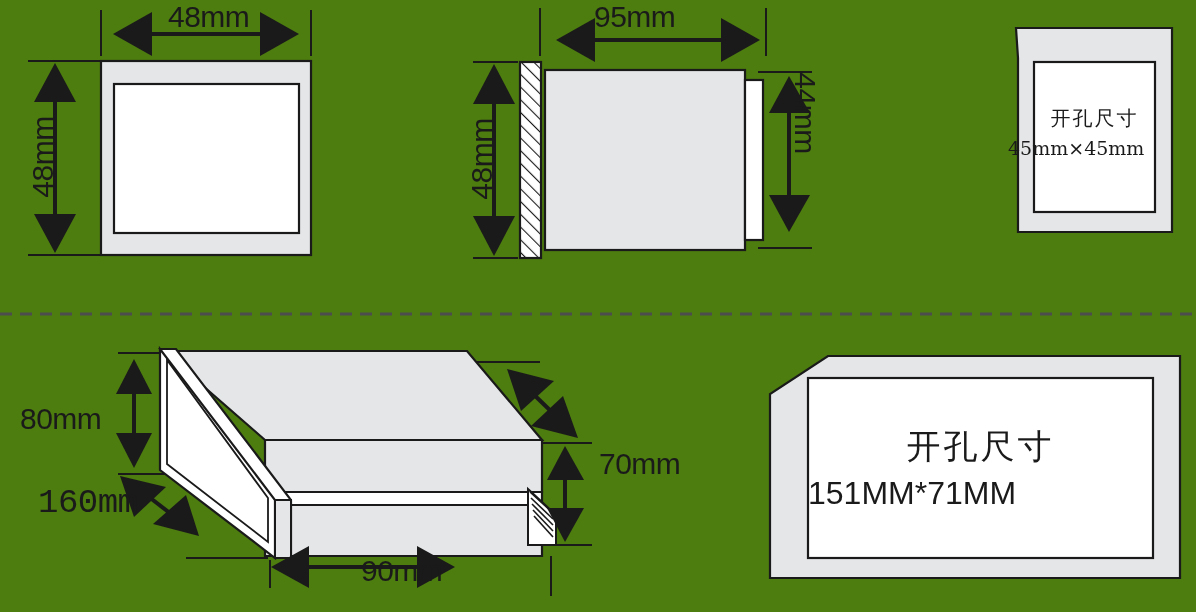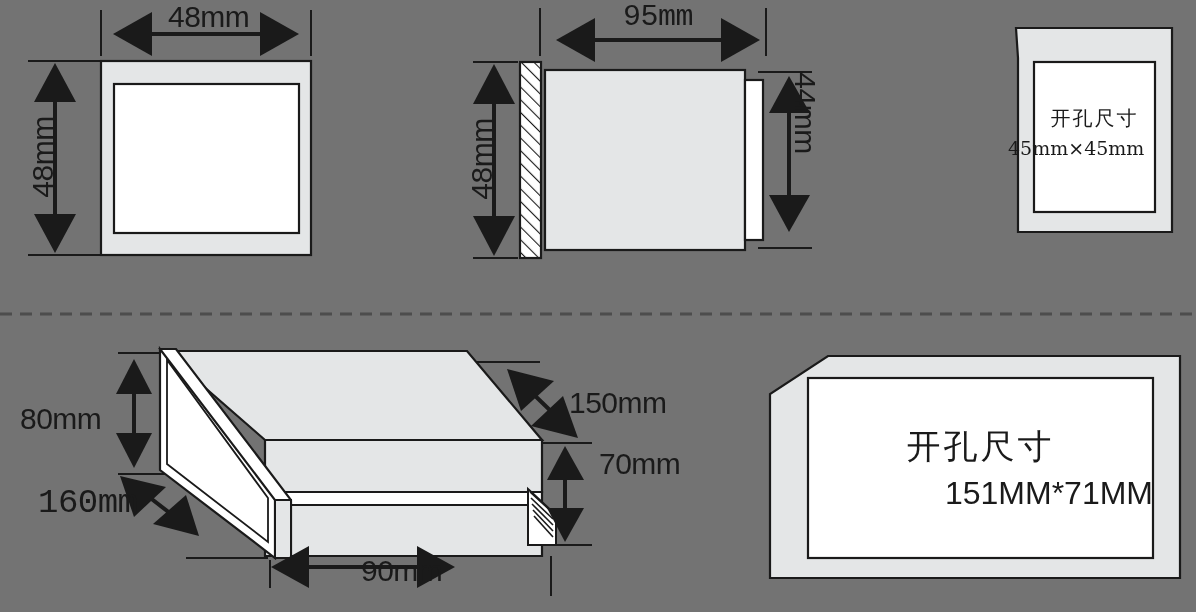--- a/index.html
+++ b/index.html
@@ -7,21 +7,21 @@
     padding: 0;
     background: #ffffff;
   }
   body {
     font-family: "Liberation Sans", sans-serif;
   }
   #stage {
     position: relative;
     width: 1196px;
     height: 612px;
-    background: #737373;
+    background: #4d7c0f;
     overflow: hidden;
   }
   #stage svg {
     position: absolute;
     left: 0;
     top: 0;
   }
 </style>
 </head>
 <body>
@@ -171,37 +171,36 @@
     <g>
       <polygon points="828,356 1180,356 1180,578 770,578 770,394" fill="#e4e6e7" stroke="#1a1a1a" stroke-width="2.2"></polygon>
       <rect x="808" y="378" width="345" height="180" fill="#ffffff" stroke="#1a1a1a" stroke-width="2.2"></rect>
     </g>
   </svg>
 
   <div style="position:absolute; left:168px; top:0px; font-size:30px; color:#1a1a1a; font-family:'Liberation Sans',sans-serif; letter-spacing:-0.5px;">48mm</div>
 
   <div style="position:absolute; left:-22px; top:140px; width:130px; text-align:center; font-size:30px; color:#1a1a1a; font-family:'Liberation Sans',sans-serif; letter-spacing:-0.5px; transform:rotate(-90deg);">48mm</div>
 
-  <div style="position:absolute; left:623px; top:0px; font-size:30px; color:#1a1a1a; font-family:Liberation Mono, monospace; letter-spacing:-0.5px;">95mm</div>
+  <div style="position:absolute; left:594px; top:0px; font-size:30px; color:#1a1a1a; font-family:Liberation Sans, sans-serif; letter-spacing:-0.5px;">95mm</div>
 
   <div style="position:absolute; left:417px; top:142px; width:130px; text-align:center; font-size:30px; color:#1a1a1a; font-family:'Liberation Sans',sans-serif; letter-spacing:-0.5px; transform:rotate(-90deg);">48mm</div>
 
   <div style="position:absolute; left:740px; top:96px; width:130px; text-align:center; font-size:30px; color:#1a1a1a; font-family:'Liberation Sans',sans-serif; letter-spacing:-0.5px; transform:rotate(90deg);">44mm</div>
 
   <div style="position:absolute; left:1034px; top:105px; width:121px; text-align:center; font-size:20px; color:#1a1a1a; font-family:'DejaVu Sans',sans-serif; letter-spacing:2px;">开孔尺寸</div>
 
   <div style="position:absolute; left:1008px; top:137px; width:133px; text-align:center; font-size:19px; color:#1a1a1a; font-family:'DejaVu Serif',serif;">45mm×45mm</div>
 
   <div style="position:absolute; left:20px; top:402px; font-size:30px; color:#1a1a1a; font-family:'Liberation Sans',sans-serif; letter-spacing:-0.5px;">80mm</div>
 
   <div style="position:absolute; left:38px; top:484px; font-size:34px; color:#1a1a1a; font-family:Liberation Mono, monospace; letter-spacing:-0.5px;">160mm</div>
 
-  <div style="position:absolute; left:569px; top:386px; font-size:30px; color:#1a1a1a; font-family:'Liberation Sans',sans-serif; letter-spacing:-0.5px;">150mm</div>
 
   <div style="position:absolute; left:599px; top:447px; font-size:30px; color:#1a1a1a; font-family:'Liberation Sans',sans-serif; letter-spacing:-0.5px;">70mm</div>
 
   <div style="position:absolute; left:361px; top:554px; font-size:30px; color:#1a1a1a; font-family:'Liberation Sans',sans-serif; letter-spacing:-0.5px;">90mm</div>
 
   <div style="position:absolute; left:808px; top:424px; width:345px; text-align:center; font-size:34px; color:#1a1a1a; font-family:'DejaVu Sans',sans-serif; letter-spacing:3px;">开孔尺寸</div>
 
-  <div style="position:absolute; left:808px; top:475px; width:345px; text-align:right; font-size:32px; color:#1a1a1a; font-family:'Liberation Sans',sans-serif;">151MM*71MM</div>
+  <div style="position:absolute; left:808px; top:475px; width:345px; text-align:left; font-size:32px; color:#1a1a1a; font-family:'Liberation Sans',sans-serif;">151MM*71MM</div>
 
 </div>
 
 </body></html>

